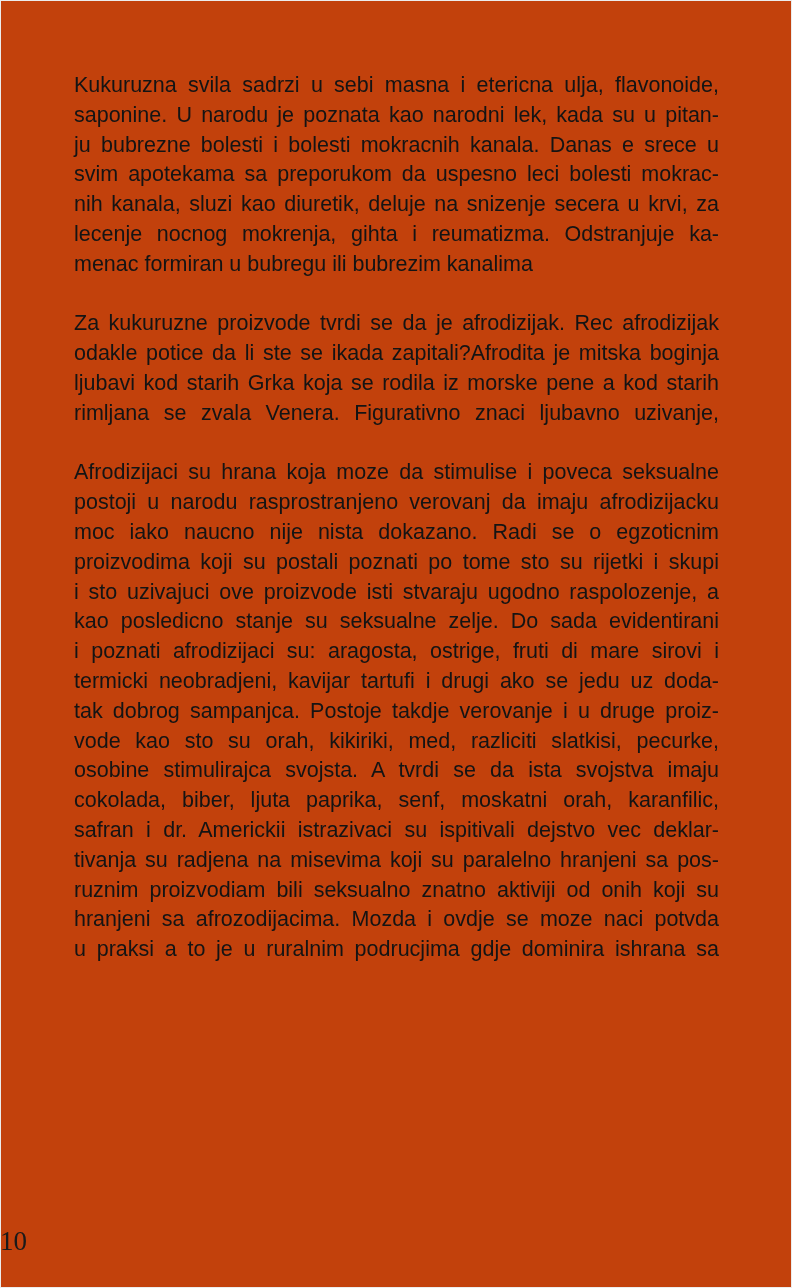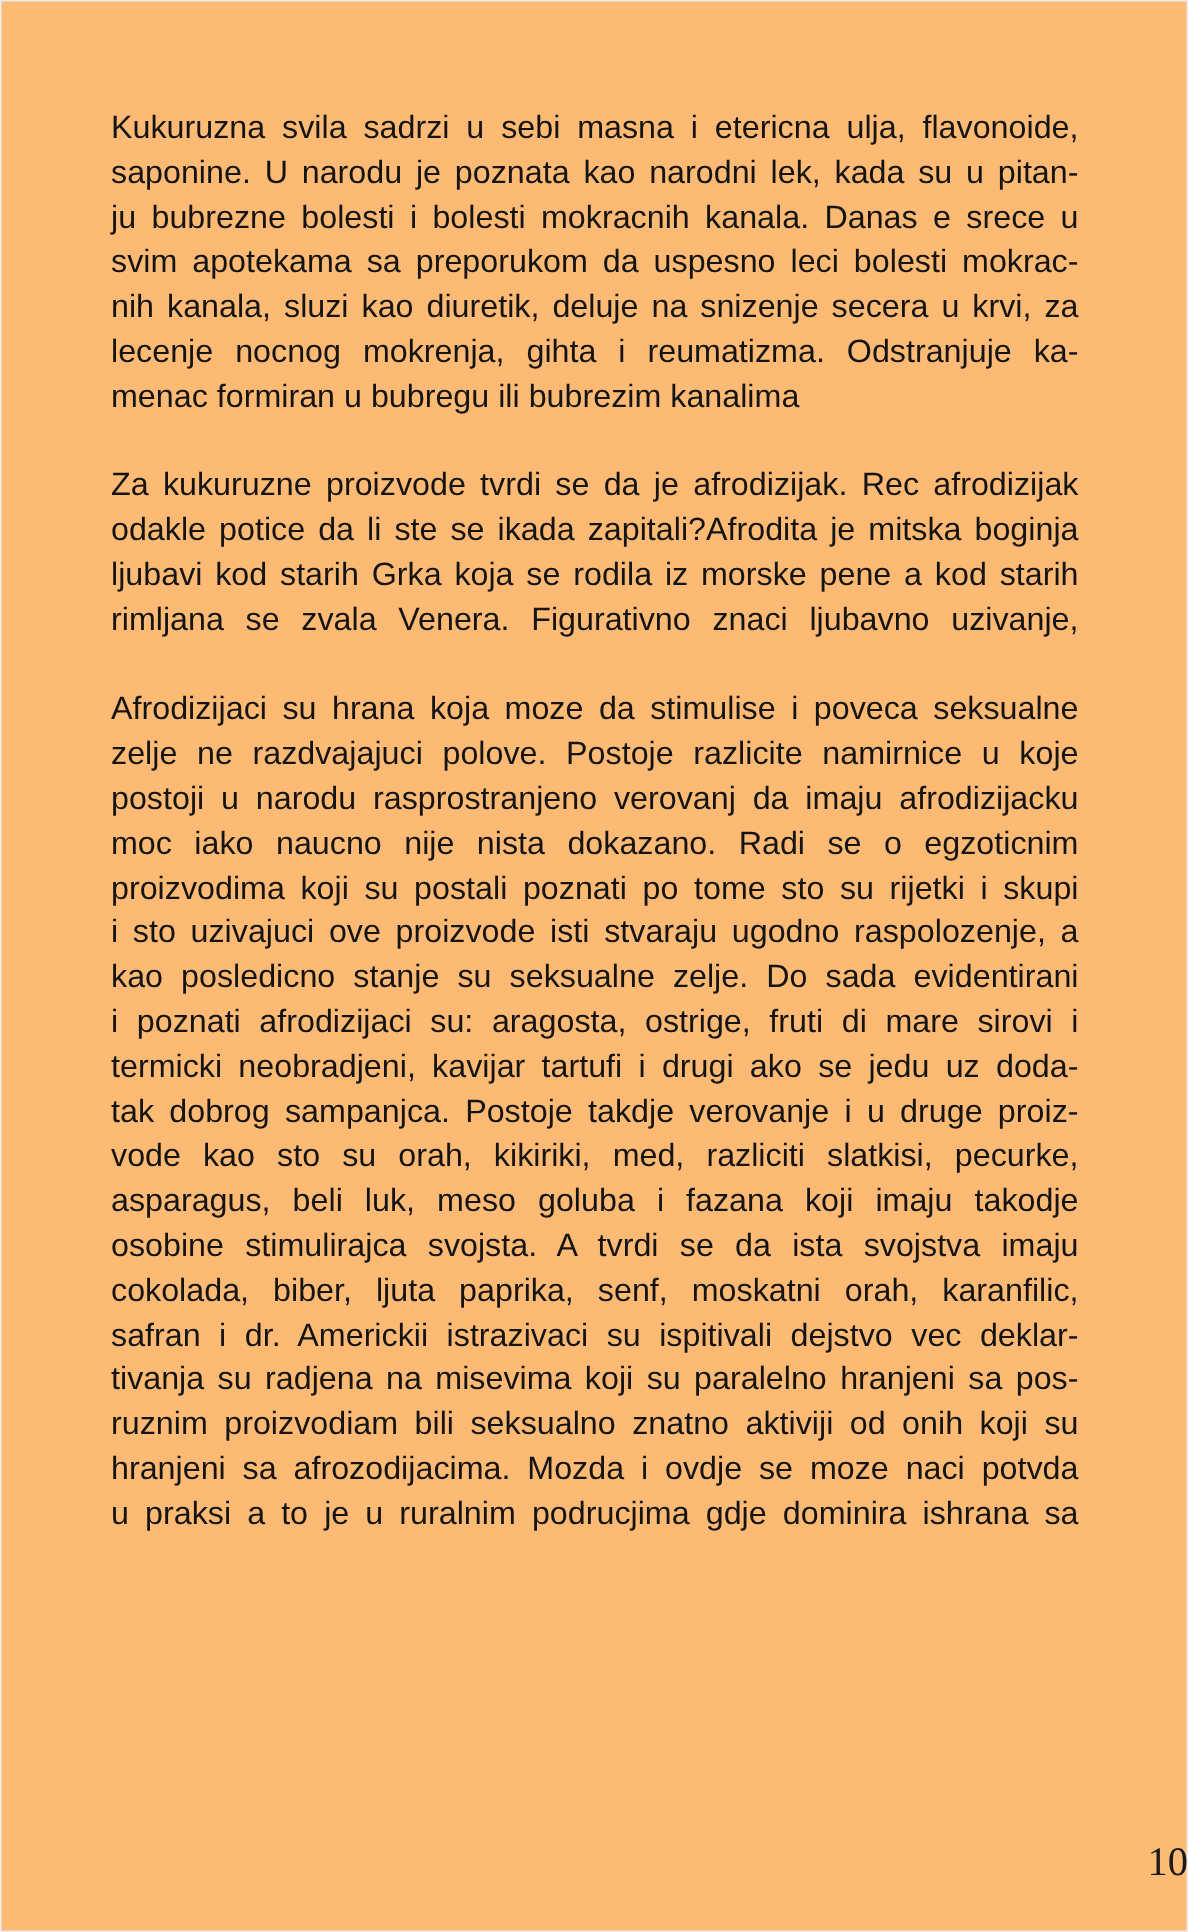--- a/index.html
+++ b/index.html
@@ -10,21 +10,21 @@
   body {
     width: 792px;
     height: 1288px;
     position: relative;
     overflow: hidden;
     font-family: "Liberation Sans", sans-serif;
   }
   .page {
     position: absolute;
     inset: 0;
-    background: #fdba74;
+    background: #c2410c;
     box-shadow: inset 0 0 0 1px #ececec;
     text-decoration: underline;
   }
   .text-block {
     position: absolute;
     left: 74px;
     top: 71px;
     width: 645px;
     color: #141414;
     font-size: 21.5px;
@@ -44,21 +44,21 @@
   }
   .text-line.last {
     text-align: right;
     text-align-last: left;
   }
   .page-footer {
     position: absolute;
     top: 1226px;
     left: 0;
     width: 100%;
-    text-align: right;
+    text-align: left;
   }
   .page-number {
     font-family: "Liberation Serif", serif;
     font-size: 27px;
     color: #1a1a1a;
   }
 </style>
 </head>
 <body>
 
@@ -74,31 +74,29 @@
         <div class="text-line last">menac formiran u bubregu ili bubrezim kanalima</div>
       </div>
       <div class="paragraph">
         <div class="text-line">Za kukuruzne proizvode tvrdi se da je afrodizijak. Rec afrodizijak</div>
         <div class="text-line">odakle potice da li ste se ikada zapitali?Afrodita je mitska boginja</div>
         <div class="text-line">ljubavi kod starih Grka koja se rodila iz morske pene a kod starih</div>
         <div class="text-line">rimljana se zvala Venera.  Figurativno znaci ljubavno uzivanje,</div>
       </div>
       <div class="paragraph">
         <div class="text-line">Afrodizijaci su hrana koja moze da stimulise i poveca seksualne</div>
-        <div class="text-line">zelje ne razdvajajuci polove. Postoje razlicite namirnice u koje</div>
         <div class="text-line">postoji u narodu rasprostranjeno verovanj da imaju afrodizijacku</div>
         <div class="text-line">moc iako naucno nije nista dokazano.  Radi se o egzoticnim</div>
         <div class="text-line">proizvodima koji su postali poznati po tome sto su rijetki i skupi</div>
         <div class="text-line">i sto uzivajuci ove proizvode isti stvaraju ugodno raspolozenje, a</div>
         <div class="text-line">kao posledicno stanje su seksualne zelje.  Do sada evidentirani</div>
         <div class="text-line">i poznati afrodizijaci su: aragosta,   ostrige,  fruti di mare sirovi i</div>
         <div class="text-line">termicki neobradjeni,  kavijar tartufi i drugi ako se jedu uz doda-</div>
         <div class="text-line">tak dobrog sampanjca.  Postoje takdje verovanje i u druge proiz-</div>
         <div class="text-line">vode kao sto su orah,  kikiriki,  med,  razliciti slatkisi,  pecurke,</div>
-        <div class="text-line">asparagus,   beli luk,  meso goluba i fazana koji imaju takodje</div>
         <div class="text-line">osobine stimulirajca svojsta. A tvrdi se da ista svojstva imaju</div>
         <div class="text-line">cokolada,  biber,  ljuta paprika,  senf,  moskatni orah,  karanfilic,</div>
         <div class="text-line">safran i dr. Americkii istrazivaci su ispitivali dejstvo vec deklar-</div>
         <div class="text-line">tivanja su radjena na misevima koji su paralelno hranjeni sa pos-</div>
         <div class="text-line">ruznim proizvodiam bili seksualno znatno aktiviji od onih koji su</div>
         <div class="text-line">hranjeni sa afrozodijacima. Mozda i ovdje se moze naci potvda</div>
         <div class="text-line">u praksi a to je u ruralnim podrucjima gdje dominira ishrana sa</div>
       </div>
     </section>
   <footer class="page-footer">

